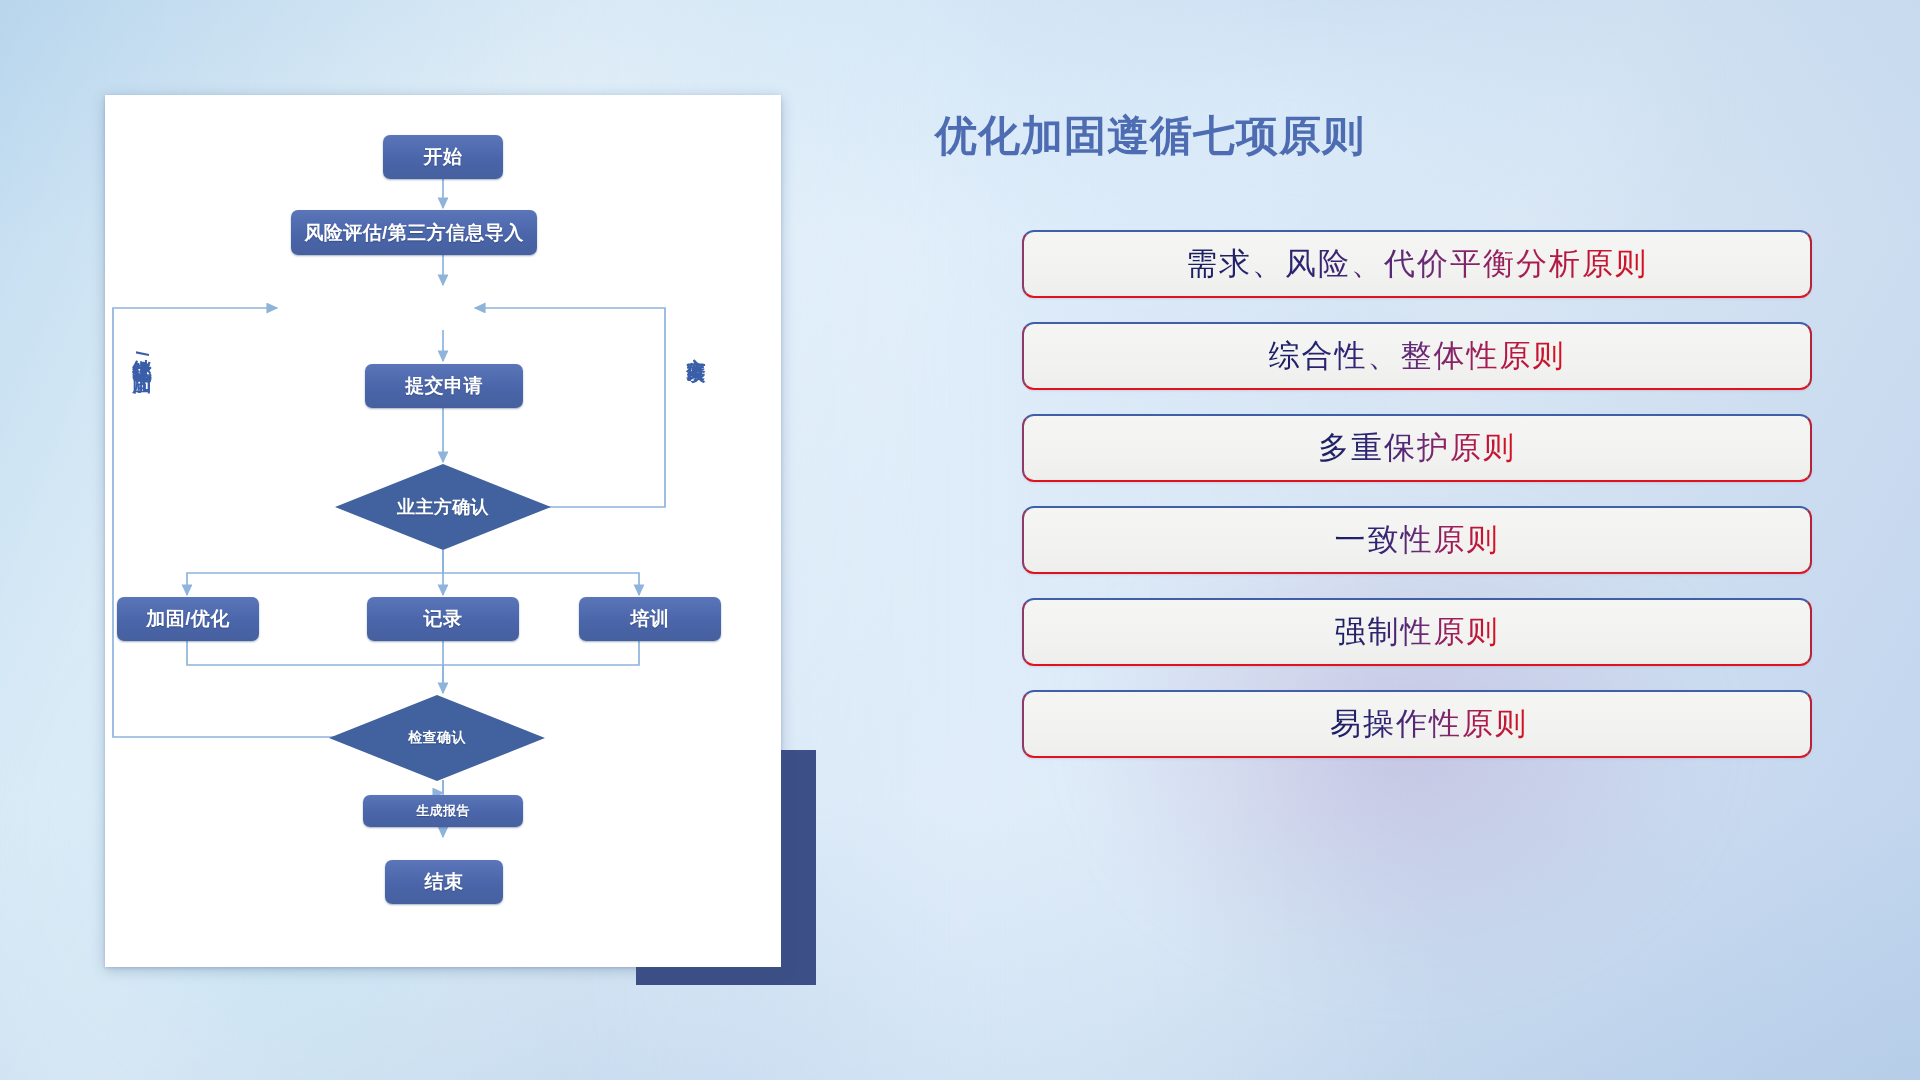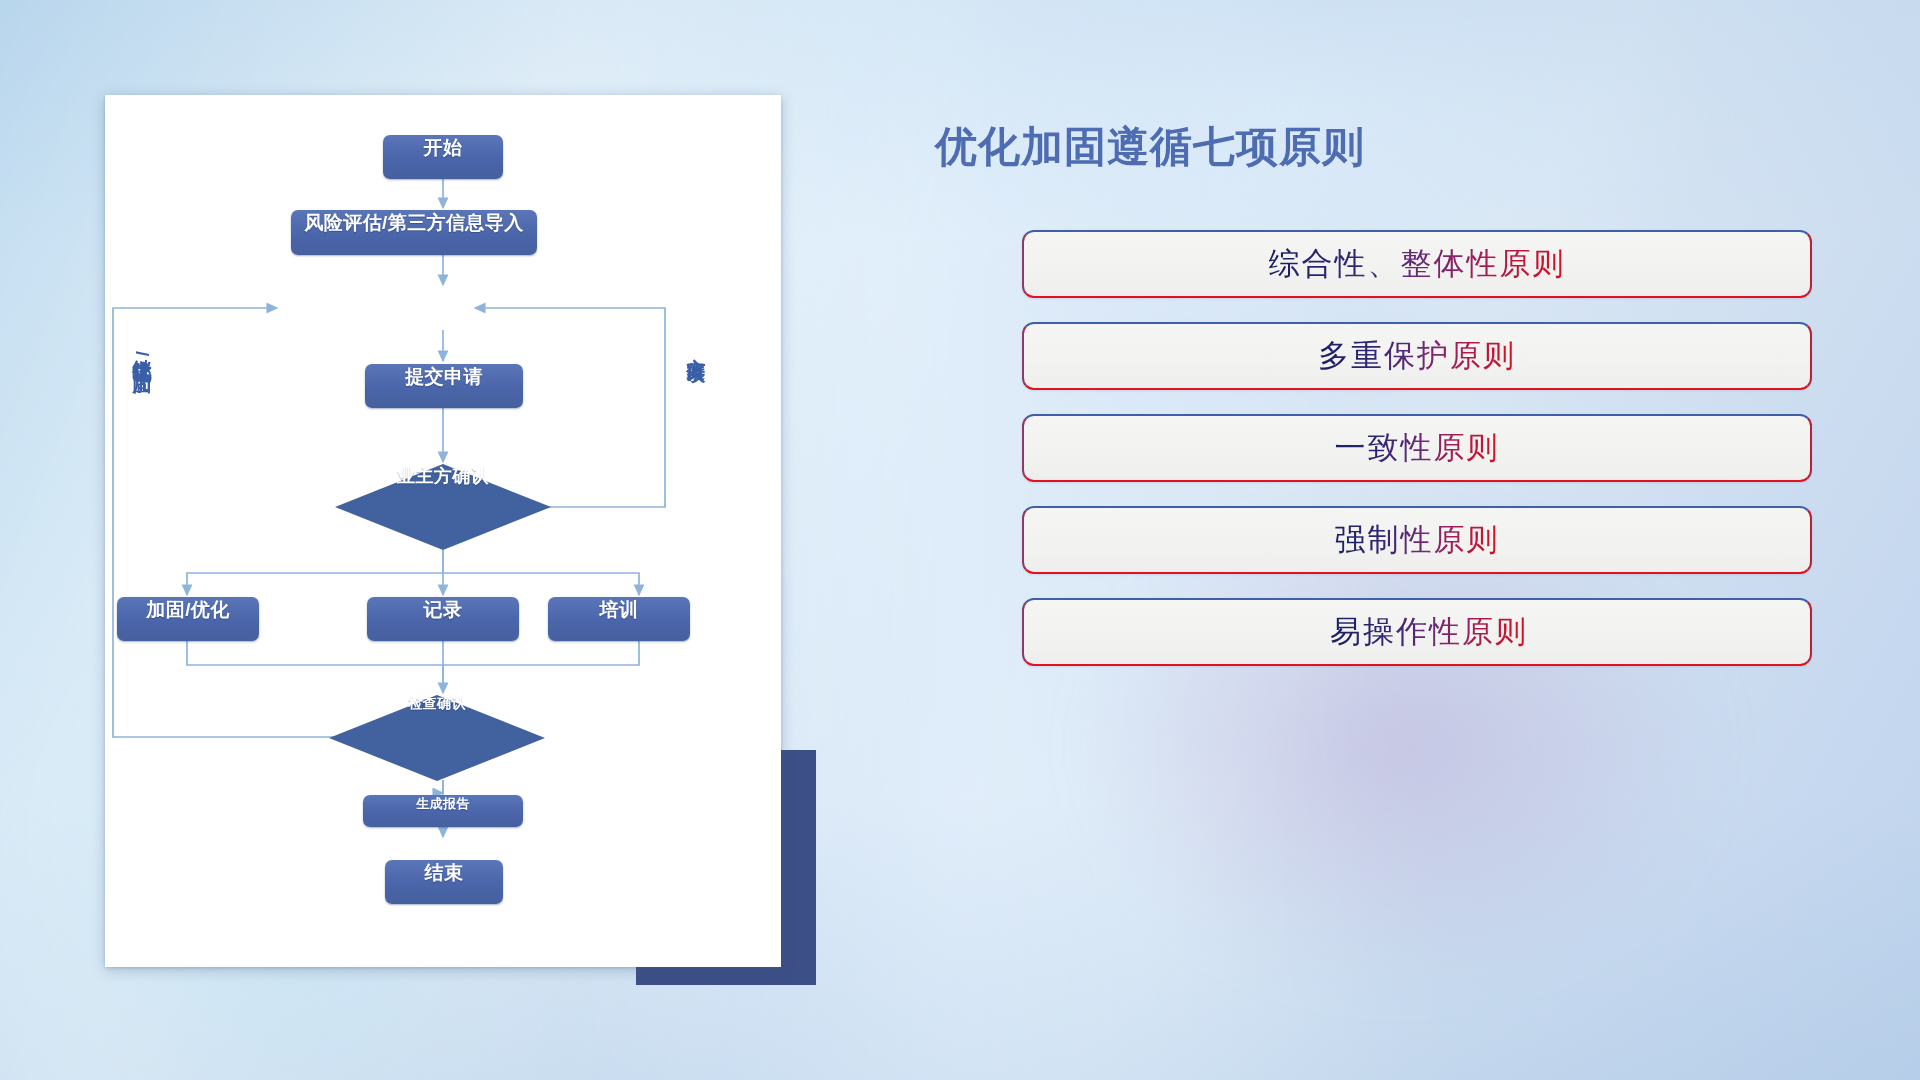--- a/index.html
+++ b/index.html
@@ -59,21 +59,21 @@
     background:#ffffff;
     box-shadow:0 3px 13px rgba(60,90,130,.30), 0 1px 3px rgba(60,90,130,.22);
   }
 
   
   #flow{ position:absolute; inset:0; }
   #flow svg{ position:absolute; left:0; top:0; width:100%; height:100%; }
 
   .node{
     position:absolute;
-    display:flex; justify-content:center;
+    display:flex; align-items:center; justify-content:center;
     color:#fff; font-weight:700; letter-spacing:.4px;
     text-shadow:0 1px 1px rgba(30,50,90,.45);
     white-space:nowrap;
   }
   .nbox{
     background:linear-gradient(180deg,#5a76b9 0%,#4a65a9 55%,#46609f 100%);
     border-radius:7px;
     box-shadow:0 1px 2px rgba(40,65,110,.42);
   }
   .ndia{ color:#fff; }
@@ -81,21 +81,21 @@
 
   .vlabel{
     position:absolute;
     writing-mode:vertical-rl;
     color:#3a5fa8; font-weight:700; letter-spacing:2px;
     white-space:nowrap;
   }
 
   
   #right-title{
-    position:absolute; left:1150px; top:119px;
+    position:absolute; left:1150px; top:108px;
     transform:translateX(-50%);
     font-size:42px; font-weight:700; letter-spacing:1px;
     color:#4e6cb2; white-space:nowrap;
   }
   #cards{
     position:absolute; left:1022px; top:230px; width:790px;
   }
   .card{
     position:relative;
     height:68px; margin-bottom:24px;
@@ -195,21 +195,21 @@
     </div>
 
     <div class="node nbox" style="left:12px; top:502px; width:142px; height:44px; font-size:19px;">
       <span>加固/优化</span>
     </div>
 
     <div class="node nbox" style="left:262px; top:502px; width:152px; height:44px; font-size:19px;">
       <span>记录</span>
     </div>
 
-    <div class="node nbox" style="left:443px; top:502px; width:142px; height:44px; font-size:19px;">
+    <div class="node nbox" style="left:474px; top:502px; width:142px; height:44px; font-size:19px;">
       <span>培训</span>
     </div>
 
     <div class="node ndia" style="left:224px; top:600px; width:216px; height:86px; font-size:14px;">
       <svg style="position:absolute;left:0;top:0;width:100%;height:100%;z-index:1" viewBox="0 0 216 86" preserveAspectRatio="none">
         <polygon points="108,0 216,43 108,86 0,43" fill="#41629f"></polygon>
       </svg>
       <span>检查确认</span>
     </div>
 
@@ -229,20 +229,23 @@
       <span>方案修改</span>
     </div>
 
   </div>
 </div>
 
 <div id="right-title">优化加固遵循七项原则</div>
 
 <div id="cards">
 
+  <div class="card">
+    <span class="card-text">需求、风险、代价平衡分析原则</span>
+  </div>
 
   <div class="card">
     <span class="card-text">综合性、整体性原则</span>
   </div>
 
 
   <div class="card">
     <span class="card-text">多重保护原则</span>
   </div>
 

